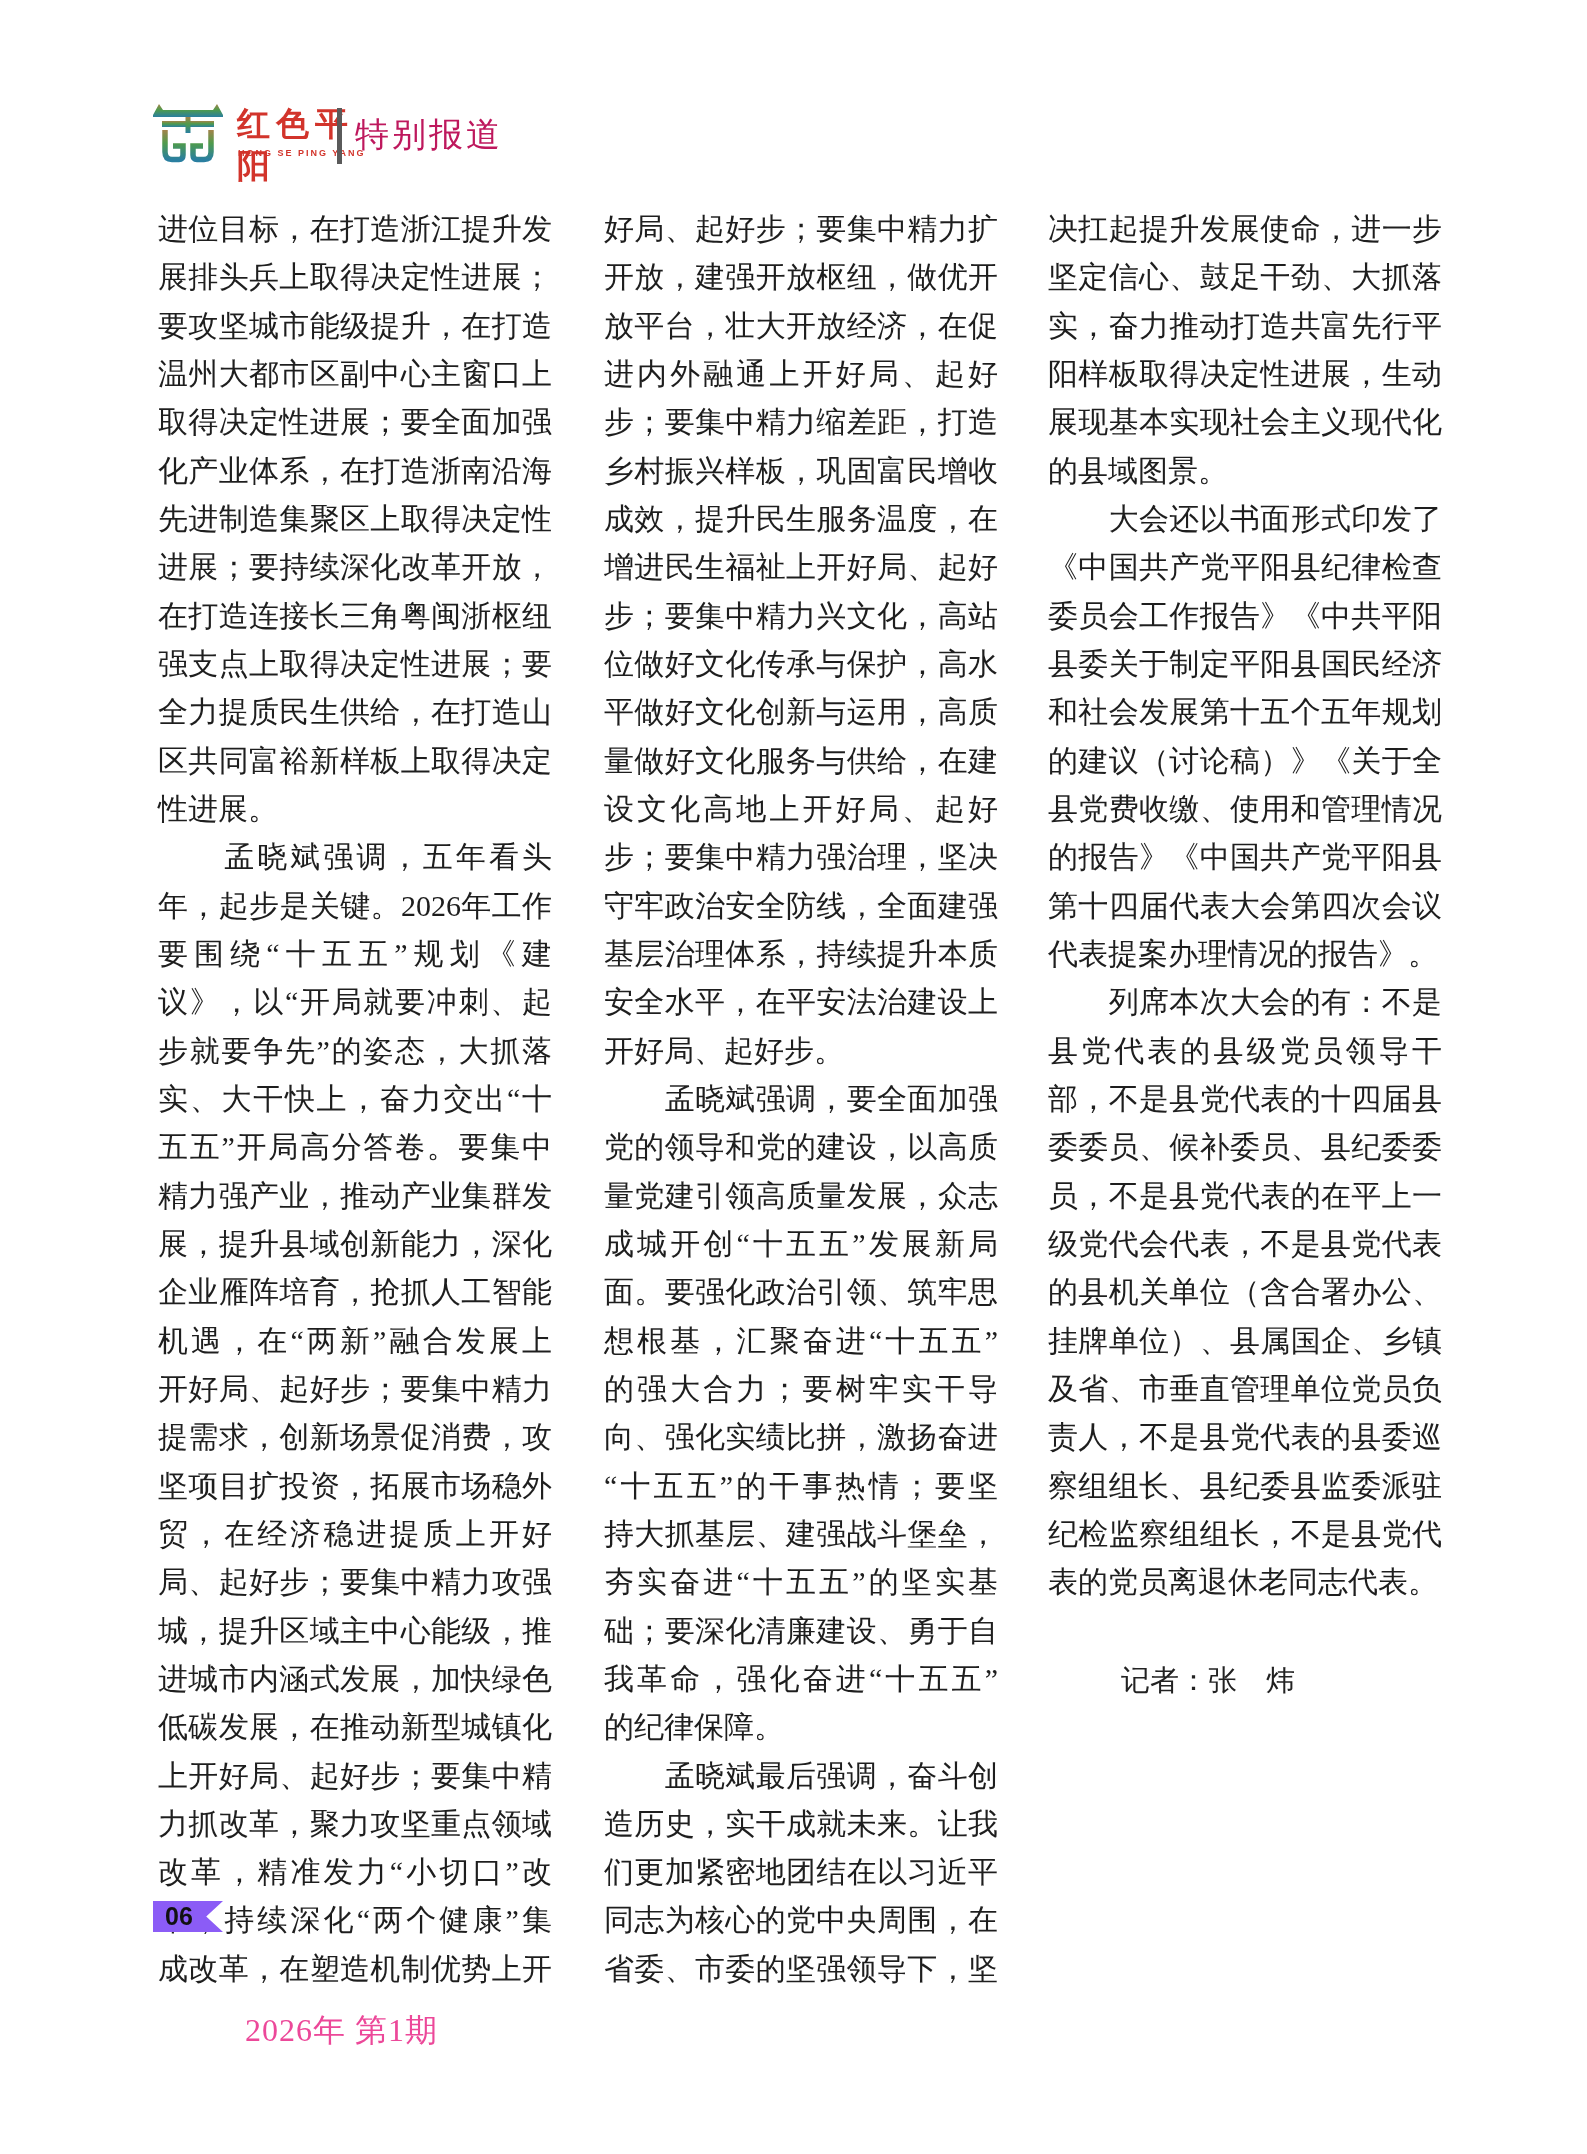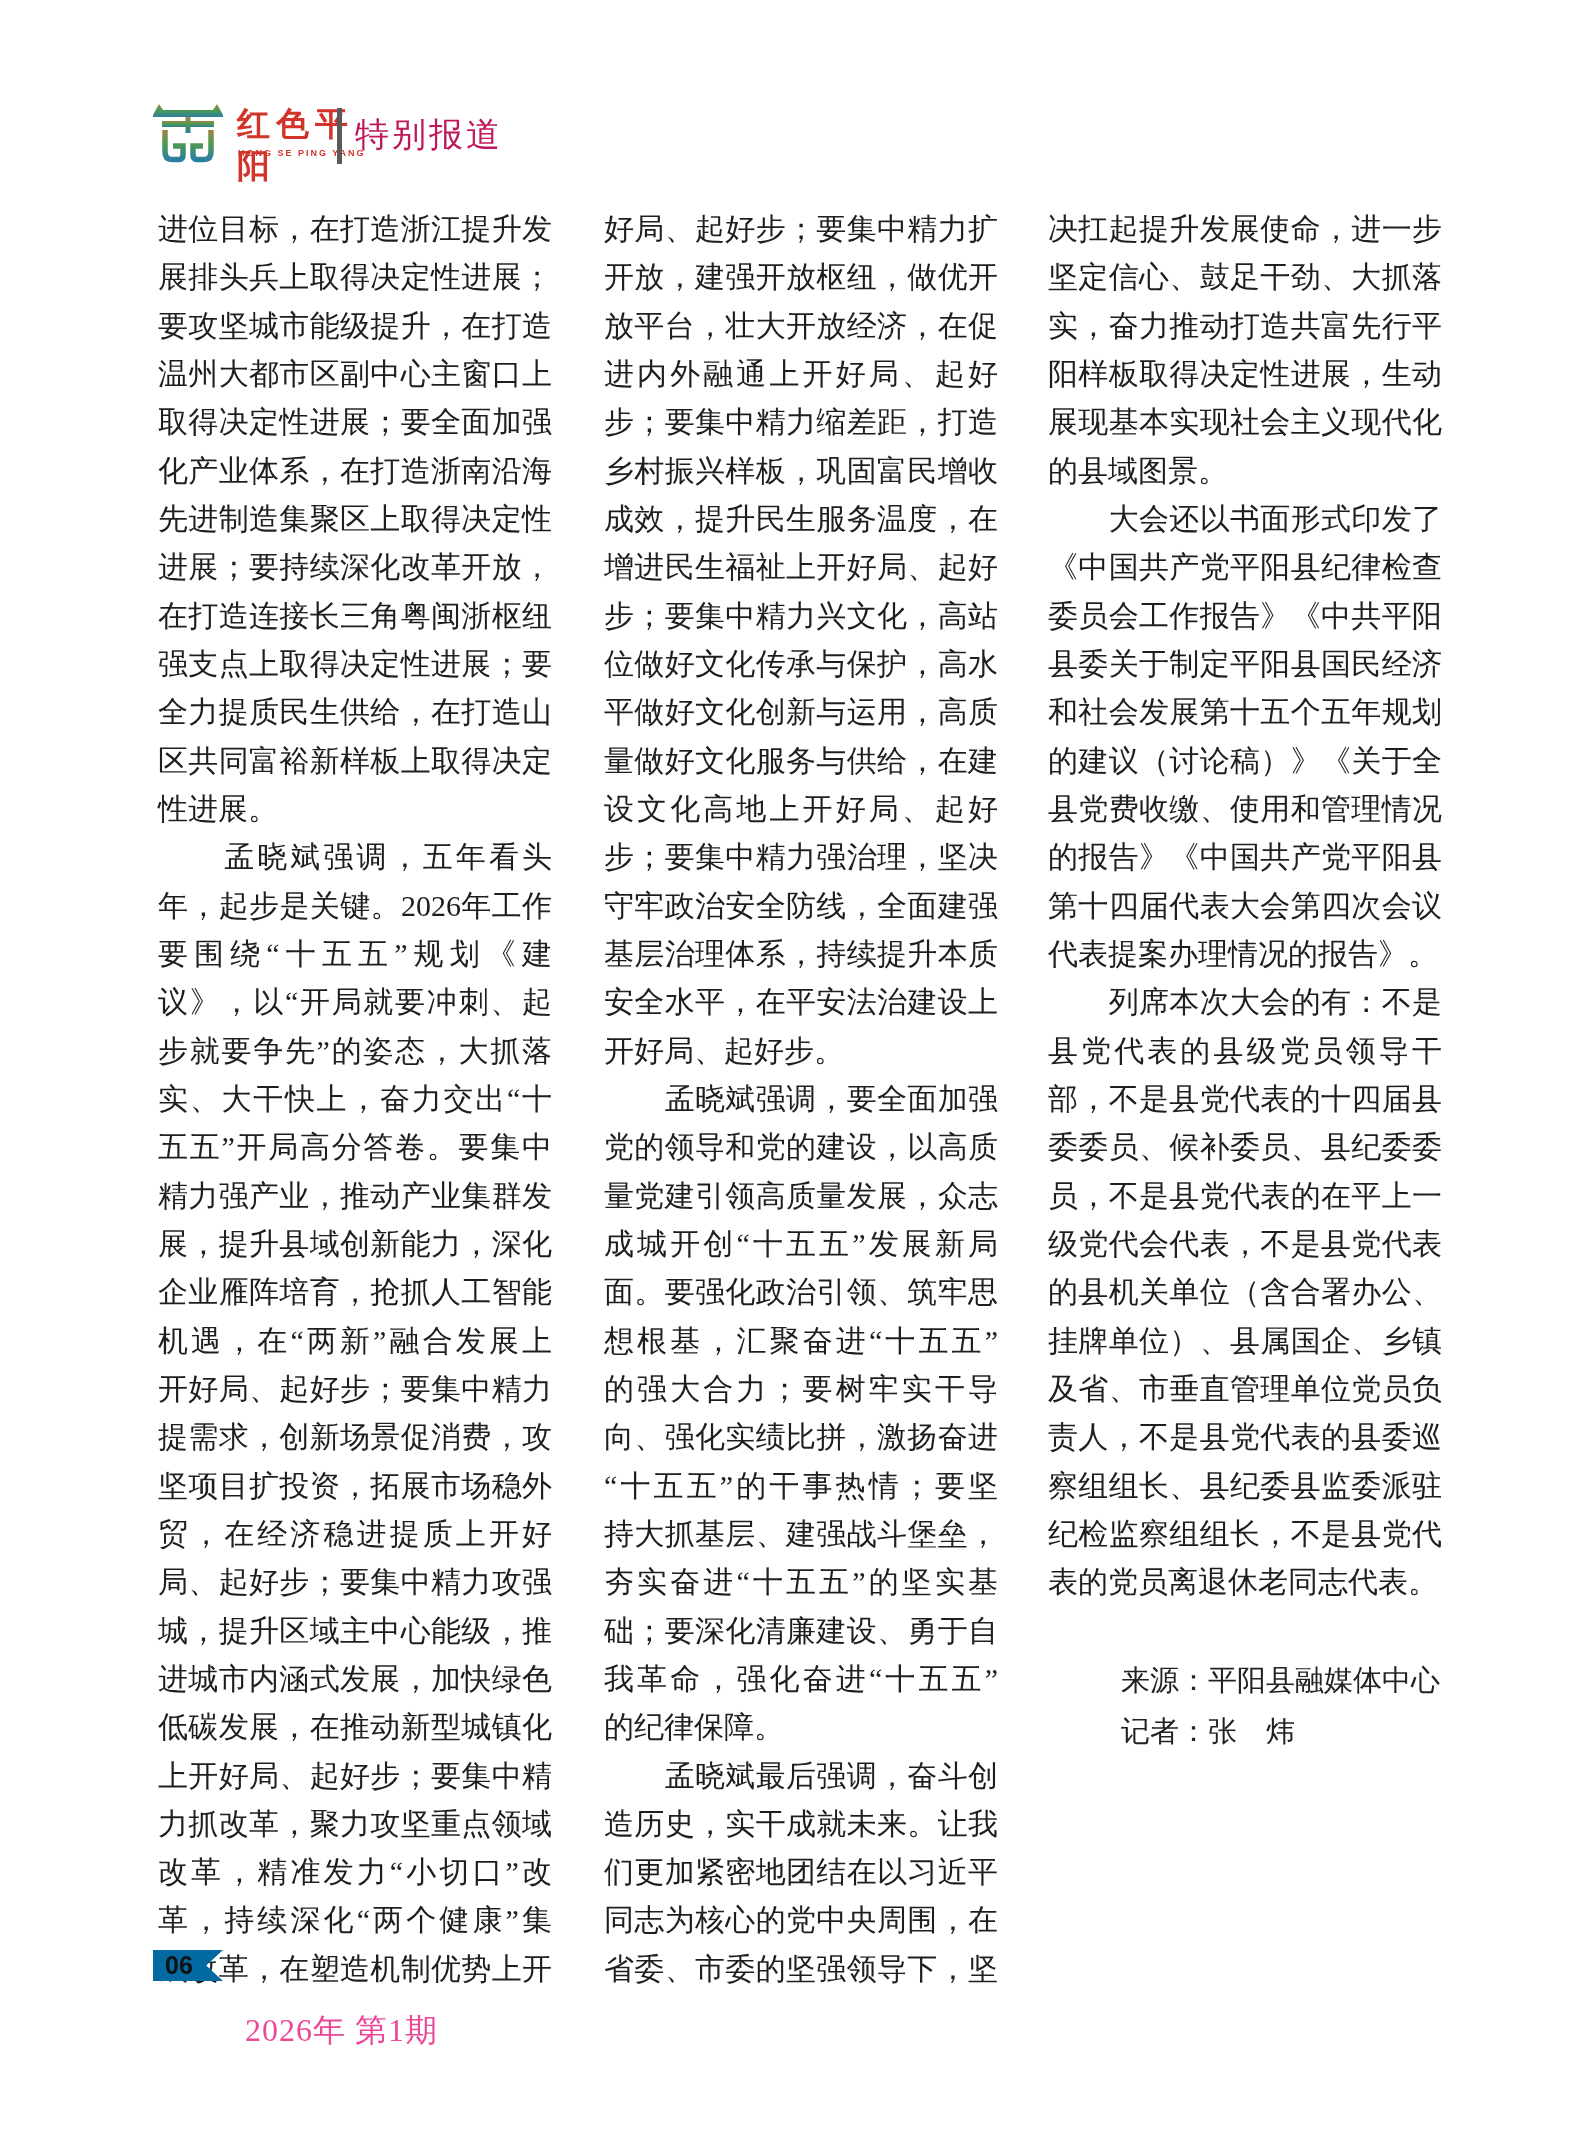--- a/index.html
+++ b/index.html
@@ -44,22 +44,22 @@
   .line.end{text-align-last:left;-moz-text-align-last:left;}
   
   .credits{position:absolute;left:1121px;top:1655px;width:340px;}
   .credit-line{
     font-size:29px;line-height:51px;color:#222;
     font-family:"Liberation Serif","DejaVu Serif",serif;
     white-space:nowrap;
   }
   
   .page-tag{
-    position:absolute;left:153px;top:1950px;width:70px;height:31px;
-    background:#0369a1;
+    position:absolute;left:153px;top:1901px;width:70px;height:31px;
+    background:#8b5cf6;
     clip-path:polygon(0 0,100% 0,76% 50%,100% 100%,0 100%);
   }
   .page-tag span{
     display:block;width:52px;text-align:center;
     font-family:"Liberation Sans","DejaVu Sans",sans-serif;
     font-weight:bold;font-size:25px;line-height:31px;color:#111;
   }
   .issue{
     position:absolute;left:245px;top:2009px;
     font-size:32px;color:#ec4899;letter-spacing:1px;white-space:nowrap;
@@ -205,21 +205,20 @@
         <div class="line">挂牌单位）、县属国企、乡镇</div>
         <div class="line">及省、市垂直管理单位党员负</div>
         <div class="line">责人，不是县党代表的县委巡</div>
         <div class="line">察组组长、县纪委县监委派驻</div>
         <div class="line">纪检监察组组长，不是县党代</div>
         <div class="line end">表的党员离退休老同志代表。</div>
       </div>
   </div>
 
   <div class="credits">
-    <div class="credit-line">来源：平阳县融媒体中心</div>
     <div class="credit-line">记者：张　炜</div>
   </div>
 
   <div>
     <div class="page-tag">
       <span>06</span>
     </div>
     <div class="issue">2026年 第1期</div>
   </div>
 

